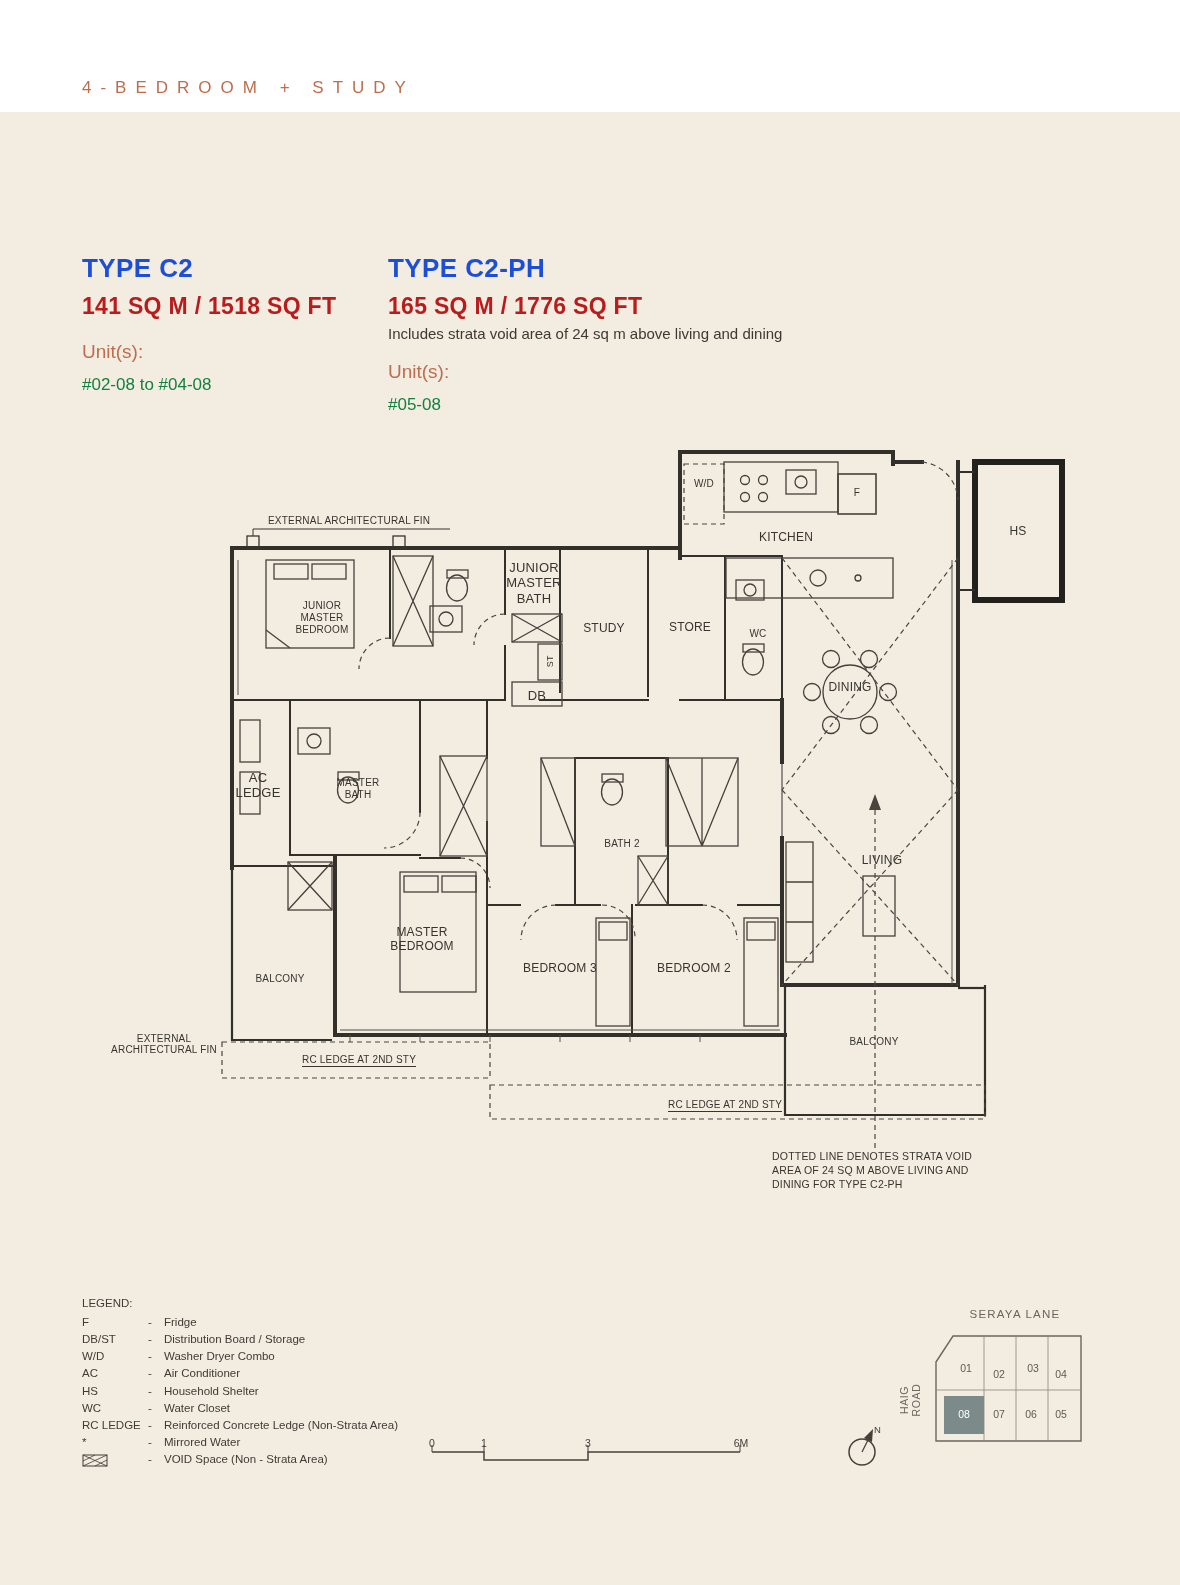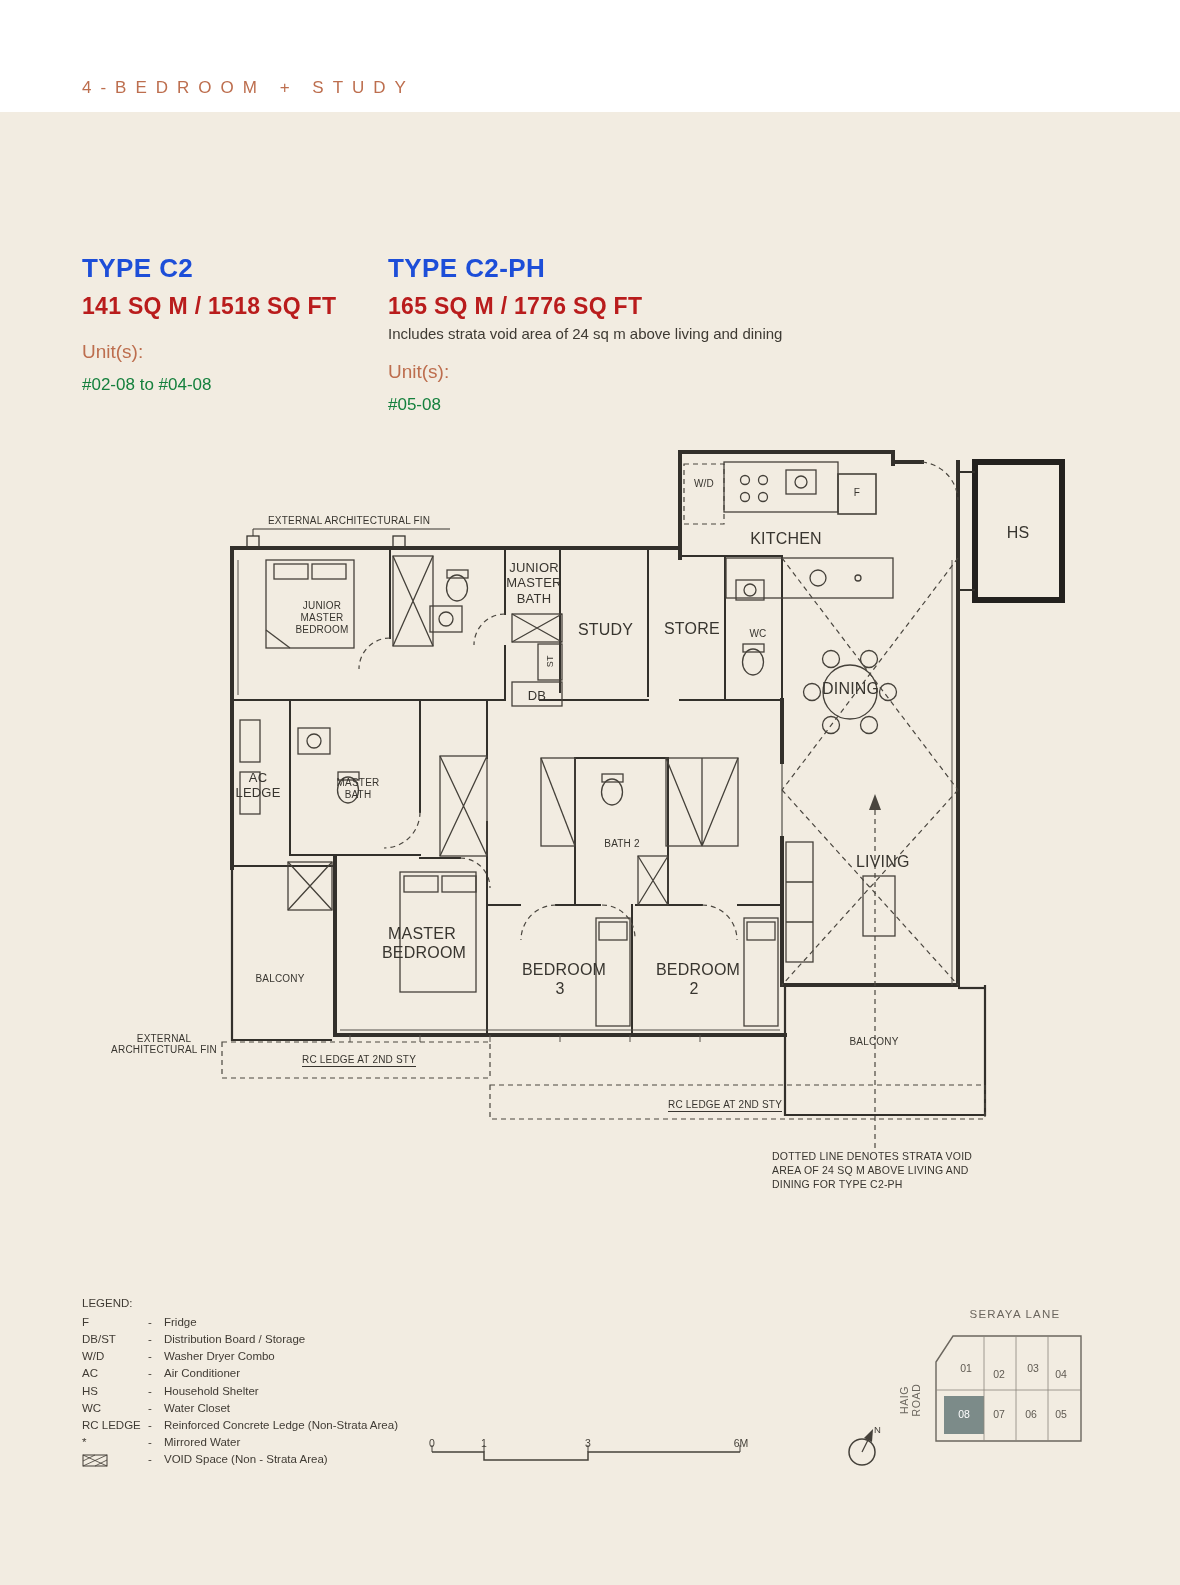--- a/index.html
+++ b/index.html
@@ -9,21 +9,21 @@
   .topstrip { position:absolute; left:0; top:0; width:1180px; height:112px; background:#ffffff; }
   .abs { position:absolute; }
   .category { position:absolute; left:82px; top:78px; font-size:17px; font-weight:500;
               letter-spacing:9px; color:#bd6e4e; white-space:nowrap; }
   .type-name  { font-size:26px; font-weight:700; color:#1d4ed8; letter-spacing:0.4px; }
   .type-area  { font-size:23px; font-weight:700; color:#b91c1c; letter-spacing:0.3px;text-align:right; }
   .type-note  { font-size:15px; color:#3e3a33; }
   .units-label{ font-size:19px; color:#bd6e4e; }
   .units-value{ font-size:17px; color:#15803d;text-align:right; }
   svg.overlay { position:absolute; left:0; top:0; }
-  .plan-label { position:absolute; font-size:16px; color:#38352f; text-align:center;
+  .plan-label { position:absolute; font-size:12px; color:#38352f; text-align:center;
                 line-height:1.18; letter-spacing:0.2px; }
   .f10  { font-size:10px; }
   .f95  { font-size:13px; }
   .f9   { font-size:9px; }
   .rot  { transform:rotate(-90deg); transform-origin:center; }
   .ann  { position:absolute; font-size:10px; color:#38352f; letter-spacing:0.2px; }
   .ann.center { text-align:center; }
   .underlined { border-bottom:1px solid #38352f; padding-bottom:1px; }
   .note-block { line-height:1.35; }
   .legend { position:absolute; left:82px; top:1297px; font-size:11.5px; color:#403b34; }

